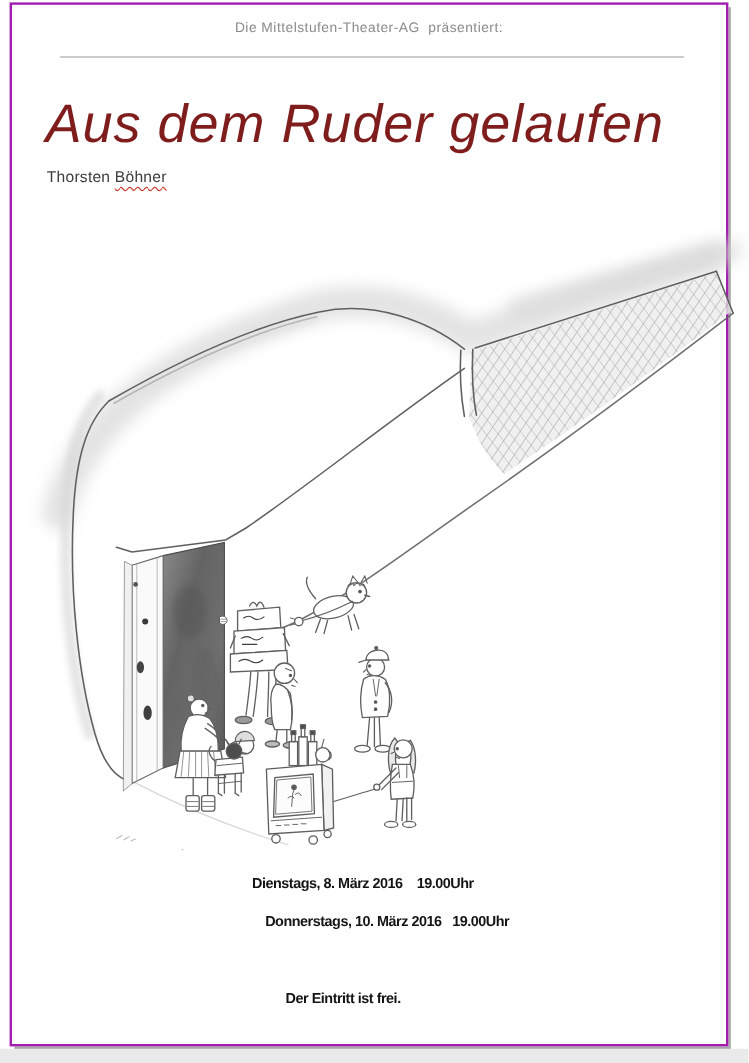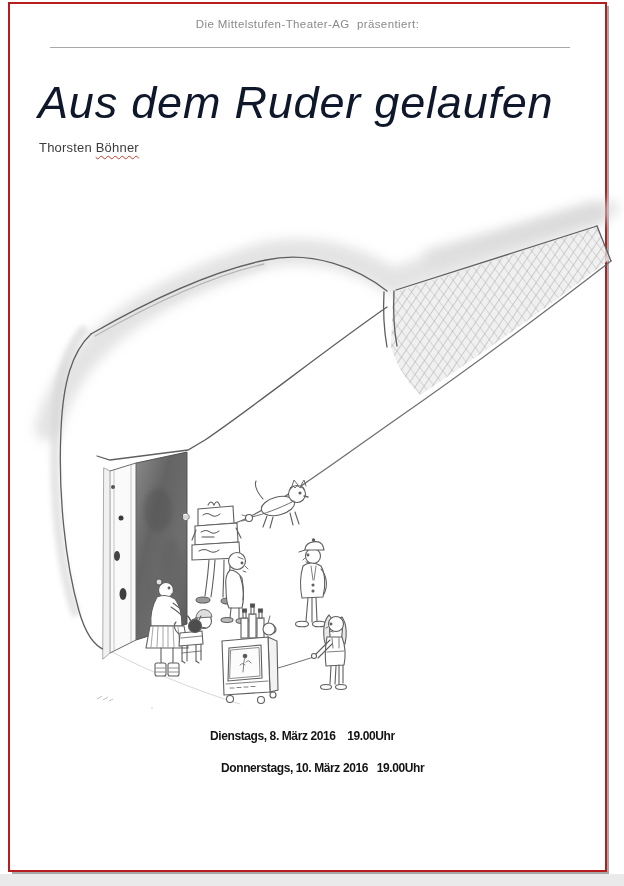--- a/index.html
+++ b/index.html
@@ -5,33 +5,33 @@
   html,body{margin:0;padding:0;background:#ffffff;}
   .screen{
     position:relative;width:624px;height:886px;overflow:hidden;
     background:#ffffff;font-family:"Liberation Sans",sans-serif;
   }
   .desktop-strip{
     position:absolute;left:0;right:0;bottom:0;height:12px;background:#eaeaea;z-index:0;
   }
   .page{
     position:absolute;left:8px;top:2px;width:595px;height:866px;
-    background:#ffffff;border:2px solid #b91c1c;z-index:1;
+    background:#ffffff;border:2px solid #a21caf;z-index:1;
     box-shadow:3px 3px 0 -1px rgba(110,110,110,.6);
   }
   .presenter-line{
     position:absolute;left:0;right:0;top:14px;text-align:center;
     font-size:11.5px;letter-spacing:.4px;color:#8a8a8a;white-space:pre;
   }
   .header-rule{
     position:absolute;left:40px;top:43px;width:520px;height:1px;background:#aaaaaa;
   }
   .page-title{
     position:absolute;left:28px;top:74px;
-    font-size:45px;font-style:italic;font-weight:400;color:#0f172a;
+    font-size:45px;font-style:italic;font-weight:400;color:#7f1d1d;
     letter-spacing:.8px;white-space:nowrap;line-height:1.1;
   }
   .author-line{
     position:absolute;left:29px;top:136px;font-size:13px;color:#3c3c3c;letter-spacing:.2px;
   }
   .squiggle{
     text-decoration:underline wavy #c9392b 1px;
     text-underline-offset:3px;
   }
   .illustration{
@@ -260,13 +260,14 @@
     </g>
 
     <g stroke="#9a9a9a" stroke-width=".9" opacity=".7" fill="none">
       <path d="M 97,699 l 5,-3 M 103,700 l 5,-3 M 109,701 l 4,-2"></path>
       <circle cx="152" cy="708" r=".8" fill="#bbbbbb" stroke="none"></circle>
     </g>
   </svg>
 
   <div class="schedule-line sl1">Dienstags, 8. März 2016    19.00Uhr</div>
   <div class="schedule-line sl2">Donnerstags, 10. März 2016   19.00Uhr</div>
+  <div class="schedule-line sl4">Der Eintritt ist frei.</div>
 </div>
 
 </body></html>

